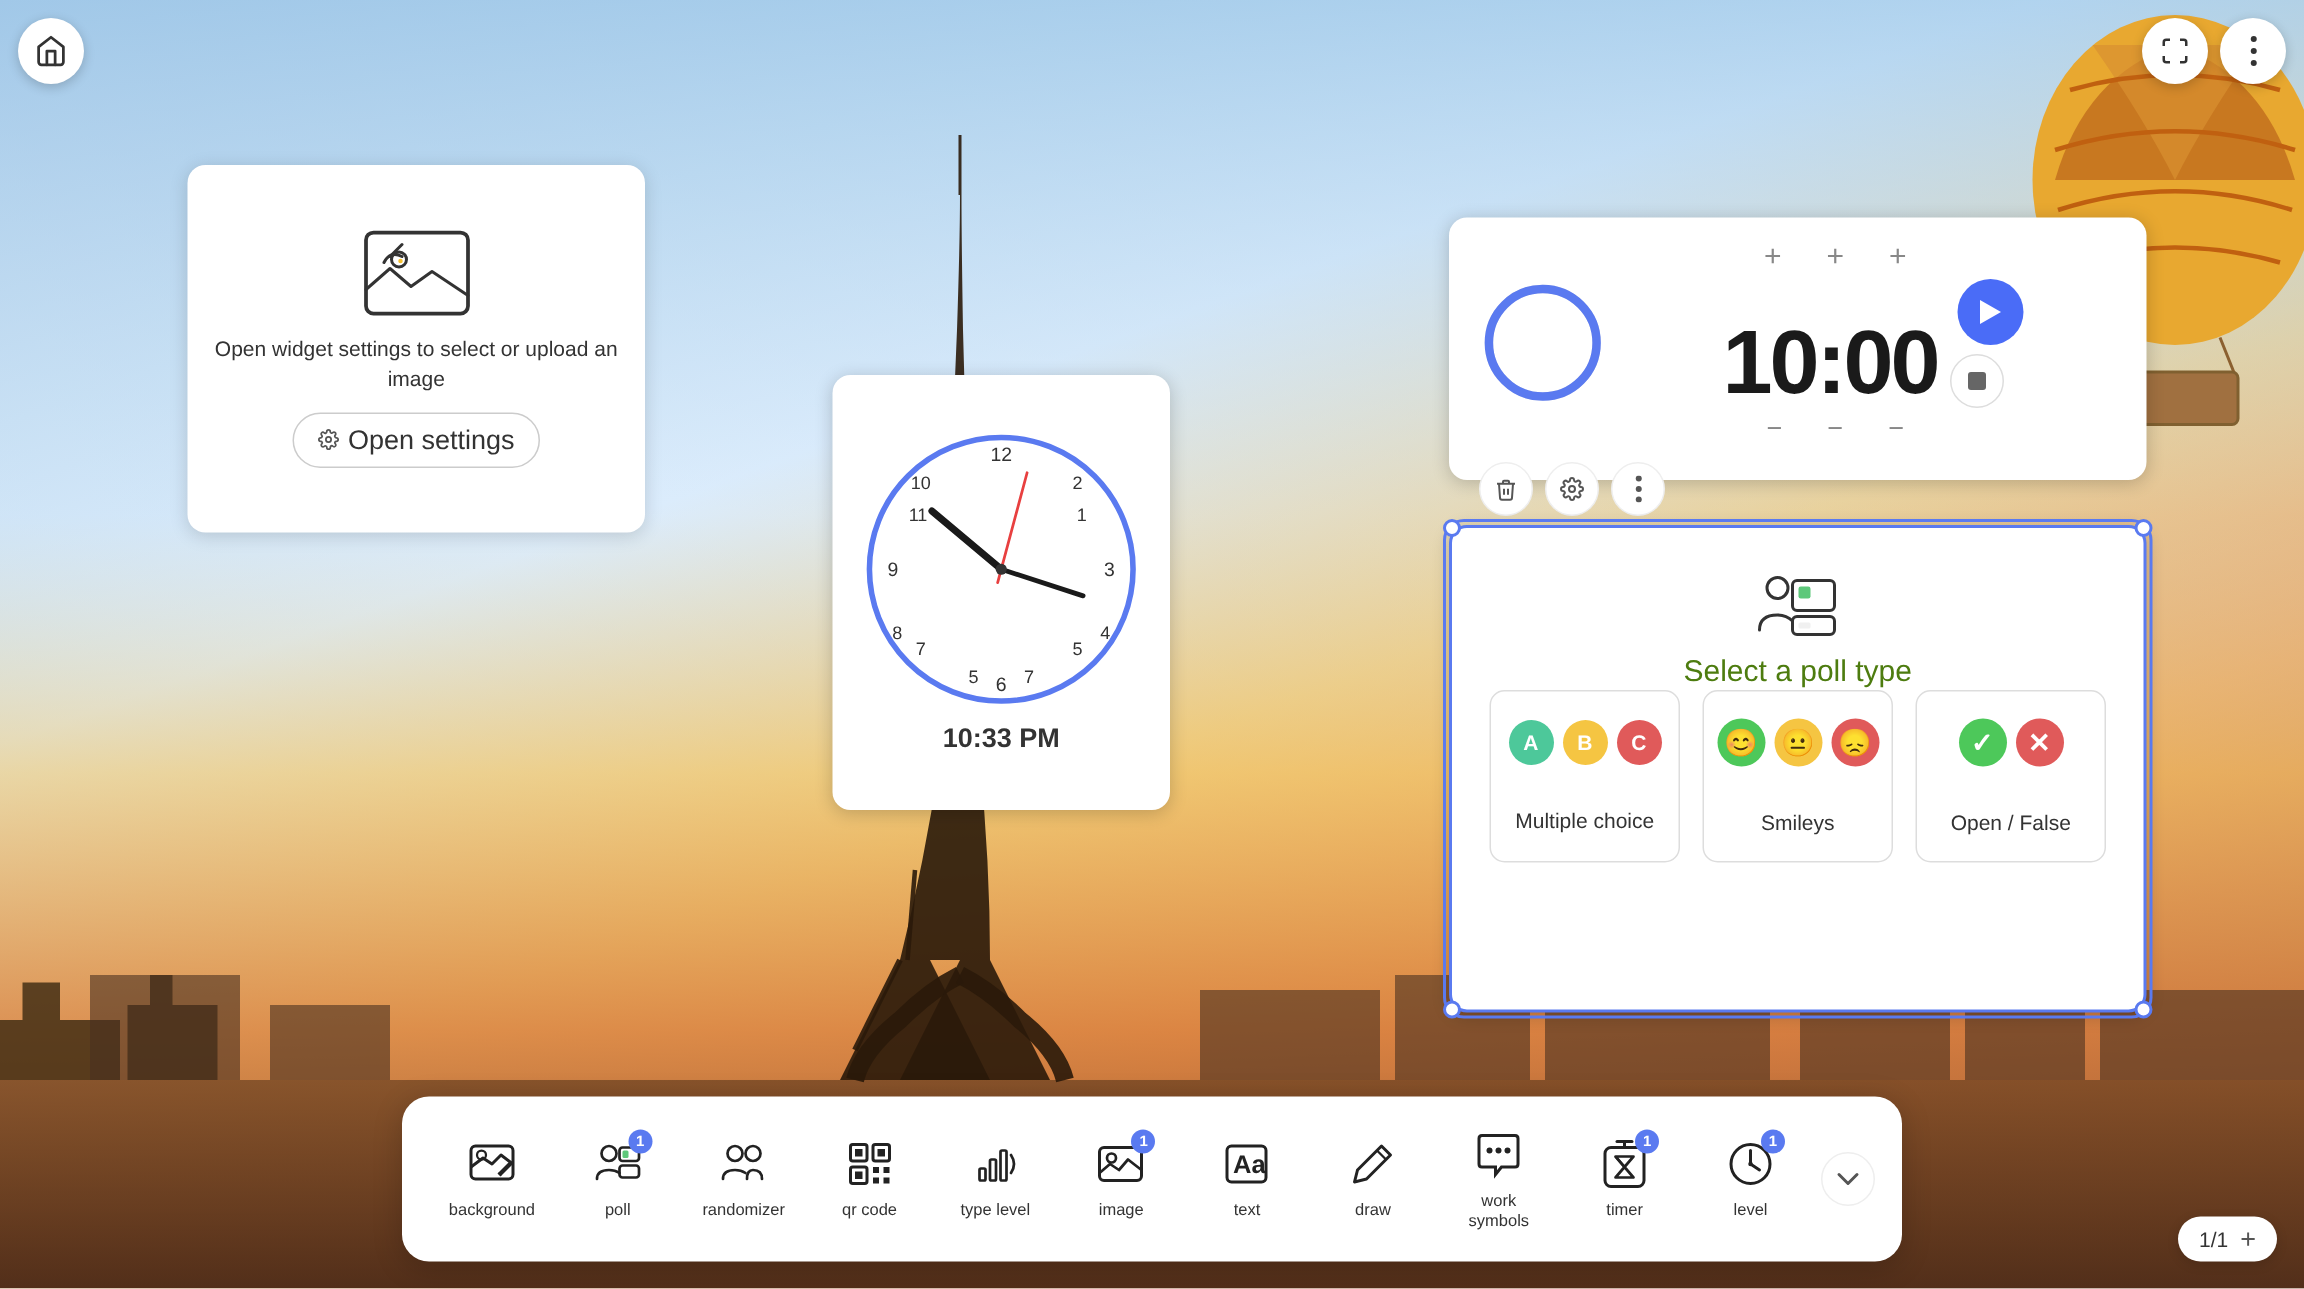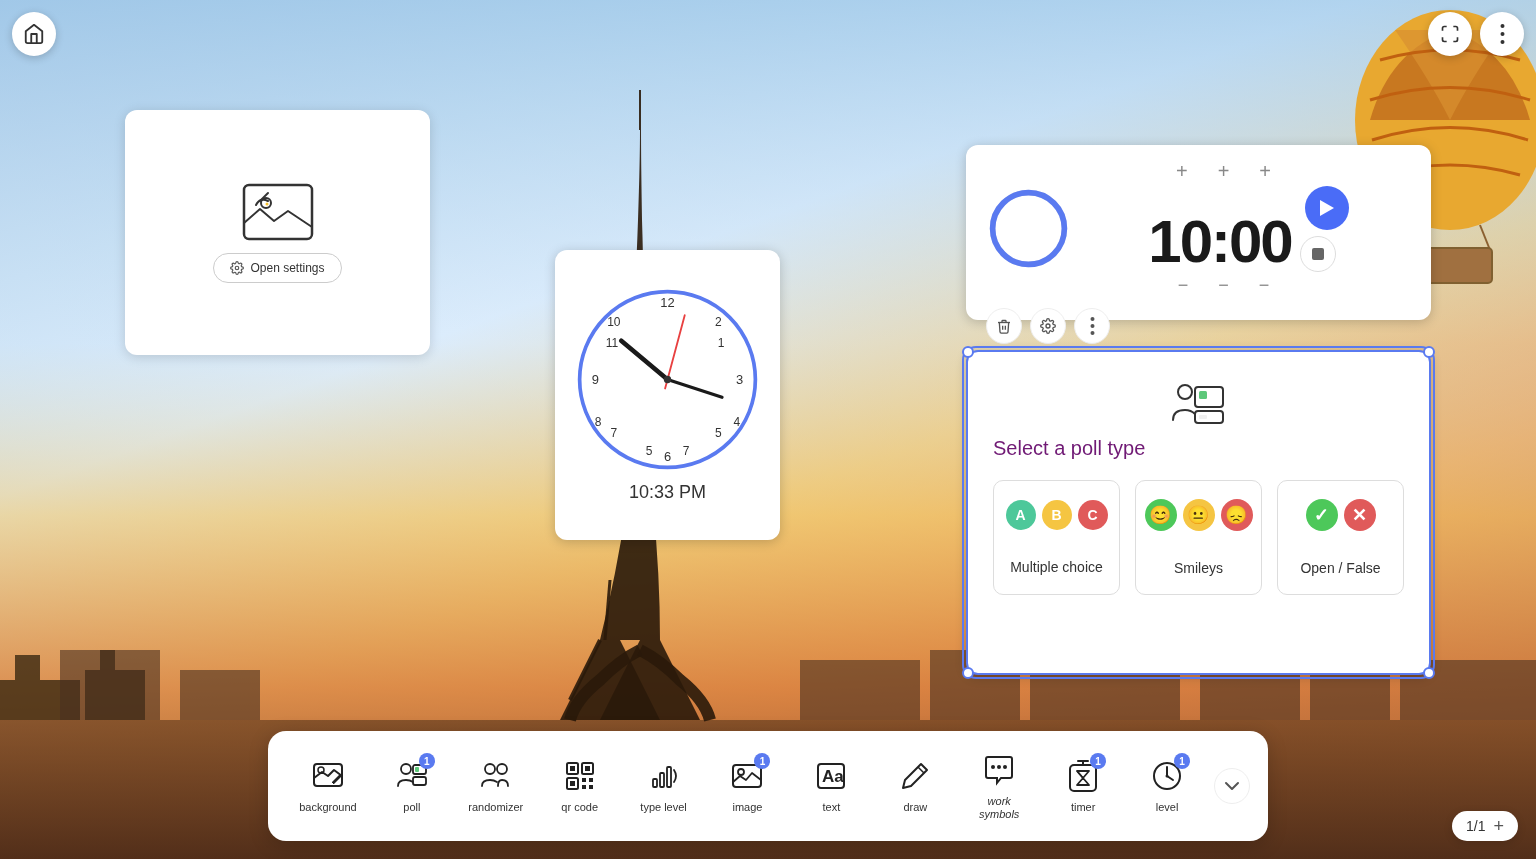--- a/index.html
+++ b/index.html
@@ -92,21 +92,21 @@
       text-align: center;
       font-size: 14px;
       color: #333;
       line-height: 1.4;
     }
     .open-settings-btn {
       border: 1.5px solid #ccc;
       background: white;
       border-radius: 20px;
       padding: 7px 16px;
-      font-size: 12px;
+      font-size: 18px;
       cursor: pointer;
       display: flex;
       align-items: center;
       gap: 6px;
       color: #333;
     }
 
     
     .clock-widget {
       position: absolute;
@@ -129,21 +129,21 @@
     
     .analog-clock {
       width: 185px;
       height: 185px;
       position: relative;
     }
 
     .clock-time-label {
       font-size: 18px;
       color: #333;
-      font-weight: 400;
+      font-weight: 700;
     }
 
     
     .timer-widget {
       position: absolute;
       top: 145px;
       right: 105px;
       width: 465px;
       height: 175px;
       background: white;
@@ -280,24 +280,24 @@
     .resize-handle.tr { top: -6px; right: -6px; }
     .resize-handle.bl { bottom: -6px; left: -6px; }
     .resize-handle.br { bottom: -6px; right: -6px; }
 
     .poll-icon {
       display: flex;
       justify-content: center;
       margin-bottom: 10px;
     }
     .poll-title {
+      text-align: center;
       font-size: 20px;
       font-weight: 500;
-      color: #701a75;
-      margin-bottom: 20px;
+      color: #4d7c0f;
     }
     .poll-options {
       display: flex;
       gap: 15px;
       justify-content: center;
     }
     .poll-option {
       width: 140px;
       height: 115px;
       border: 1.5px solid #ddd;
@@ -539,20 +539,21 @@
 
 <div class="image-widget">
   <svg class="img-icon" width="72" height="58" viewBox="0 0 72 58" fill="none" xmlns="http://www.w3.org/2000/svg">
     <rect x="2" y="2" width="68" height="54" rx="5" stroke="#333" stroke-width="2.5" fill="none"></rect>
     <path d="M18 18 L26 10" stroke="#333" stroke-width="2" stroke-linecap="round"></path>
     <path d="M14 22 Q18 14 26 18" stroke="#333" stroke-width="2" fill="none" stroke-linecap="round"></path>
     <circle cx="24" cy="20" r="5" stroke="#333" stroke-width="2" fill="none"></circle>
     <circle cx="25" cy="21" r="1.5" fill="#f5c030"></circle>
     <path d="M2 40 L18 26 L32 38 L46 28 L70 44" stroke="#333" stroke-width="2" fill="none" stroke-linecap="round" stroke-linejoin="round"></path>
   </svg>
+  <p>Open widget settings to select or upload an image</p>
   <button class="open-settings-btn">
     <svg width="14" height="14" viewBox="0 0 24 24" fill="none" stroke="#555" stroke-width="2">
       <circle cx="12" cy="12" r="3"></circle>
       <path d="M19.4 15a1.65 1.65 0 0 0 .33 1.82l.06.06a2 2 0 0 1 0 2.83 2 2 0 0 1-2.83 0l-.06-.06a1.65 1.65 0 0 0-1.82-.33 1.65 1.65 0 0 0-1 1.51V21a2 2 0 0 1-2 2 2 2 0 0 1-2-2v-.09A1.65 1.65 0 0 0 9 19.4a1.65 1.65 0 0 0-1.82.33l-.06.06a2 2 0 0 1-2.83 0 2 2 0 0 1 0-2.83l.06-.06A1.65 1.65 0 0 0 4.68 15a1.65 1.65 0 0 0-1.51-1H3a2 2 0 0 1-2-2 2 2 0 0 1 2-2h.09A1.65 1.65 0 0 0 4.6 9a1.65 1.65 0 0 0-.33-1.82l-.06-.06a2 2 0 0 1 0-2.83 2 2 0 0 1 2.83 0l.06.06A1.65 1.65 0 0 0 9 4.68a1.65 1.65 0 0 0 1-1.51V3a2 2 0 0 1 2-2 2 2 0 0 1 2 2v.09a1.65 1.65 0 0 0 1 1.51 1.65 1.65 0 0 0 1.82-.33l.06-.06a2 2 0 0 1 2.83 0 2 2 0 0 1 0 2.83l-.06.06A1.65 1.65 0 0 0 19.4 9a1.65 1.65 0 0 0 1.51 1H21a2 2 0 0 1 2 2 2 2 0 0 1-2 2h-.09a1.65 1.65 0 0 0-1.51 1z"></path>
     </svg>
     <span>Open settings</span>
   </button>
 </div>
 
 <div class="clock-widget">
@@ -813,21 +814,21 @@
   <div class="toolbar-item">
     <div class="icon-wrap">
       <svg width="32" height="32" viewBox="0 0 32 32" fill="none">
 
         <path d="M3 5 Q3 3 5 3 L27 3 Q29 3 29 5 L29 22 Q29 24 27 24 L18 24 L14 29 L14 24 L5 24 Q3 24 3 22 Z" stroke="#222" stroke-width="2" fill="none"></path>
         <circle cx="10" cy="13" r="2" fill="#222"></circle>
         <circle cx="16" cy="13" r="2" fill="#222"></circle>
         <circle cx="22" cy="13" r="2" fill="#222"></circle>
       </svg>
     </div>
-    <span class="label" style="text-align:center;font-style:italic;">work symbols</span>
+    <span class="label" style="text-align:center;">work symbols</span>
   </div>
 
 
   <div class="toolbar-item">
     <div class="icon-wrap">
       <svg width="30" height="34" viewBox="0 0 30 34" fill="none">
         <rect x="2" y="6" width="26" height="26" rx="4" stroke="#222" stroke-width="2" fill="none"></rect>
         <line x1="10" y1="2" x2="20" y2="2" stroke="#222" stroke-width="2" stroke-linecap="round"></line>
         <line x1="15" y1="2" x2="15" y2="6" stroke="#222" stroke-width="2"></line>
 

